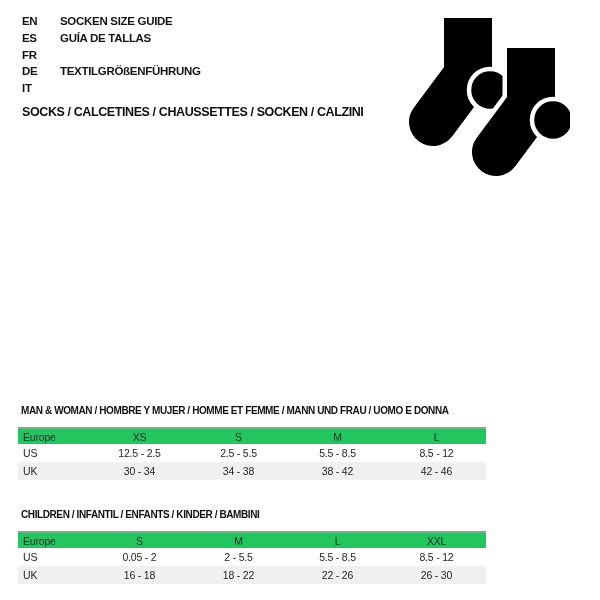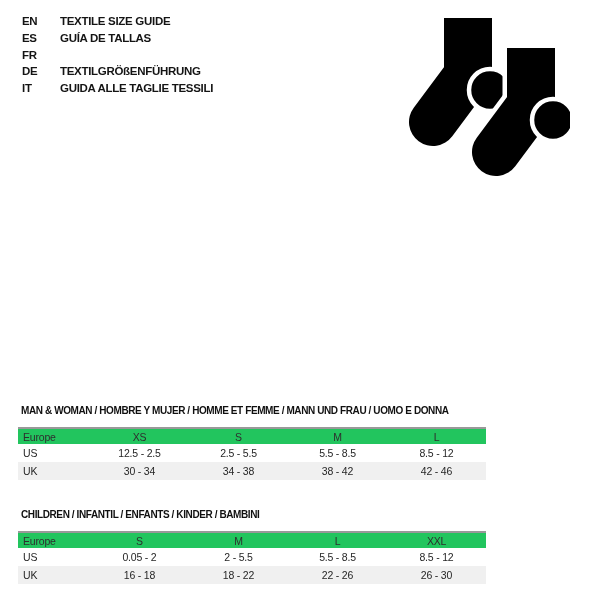--- a/index.html
+++ b/index.html
@@ -111,39 +111,39 @@
   }
 </style>
 </head>
 <body>
 
 <div class="canvas">
 
   <div class="lang-block">
     <div class="lang-row">
       <span class="lang-code">EN</span>
-      <span class="lang-label">TEXTILE SIZE GUIDE</span>
+      <span class="lang-label">SOCKEN SIZE GUIDE</span>
     </div>
     <div class="lang-row">
       <span class="lang-code">ES</span>
       <span class="lang-label">GUÍA DE TALLAS</span>
     </div>
     <div class="lang-row">
       <span class="lang-code">FR</span>
     </div>
     <div class="lang-row">
       <span class="lang-code">DE</span>
       <span class="lang-label">TEXTILGRÖßENFÜHRUNG</span>
     </div>
     <div class="lang-row">
       <span class="lang-code">IT</span>
-      <span class="lang-label">GUIDA ALLE TAGLIE TESSILI</span>
     </div>
   </div>
 
+  <div class="category-line">SOCKS / CALCETINES / CHAUSSETTES / SOCKEN / CALZINI</div>
 
   <svg class="socks-svg" width="170" height="170" viewBox="0 0 170 170" aria-hidden="true">
 
     <g>
       <rect x="44" y="8" width="48" height="57" fill="#000000"></rect>
       <path d="M68 65 L33 112" stroke="#000000" stroke-width="48" stroke-linecap="round" fill="none"></path>
     </g>
     <circle cx="90" cy="80" r="21" fill="#000000" stroke="#ffffff" stroke-width="4.5"></circle>
 
     <g>

